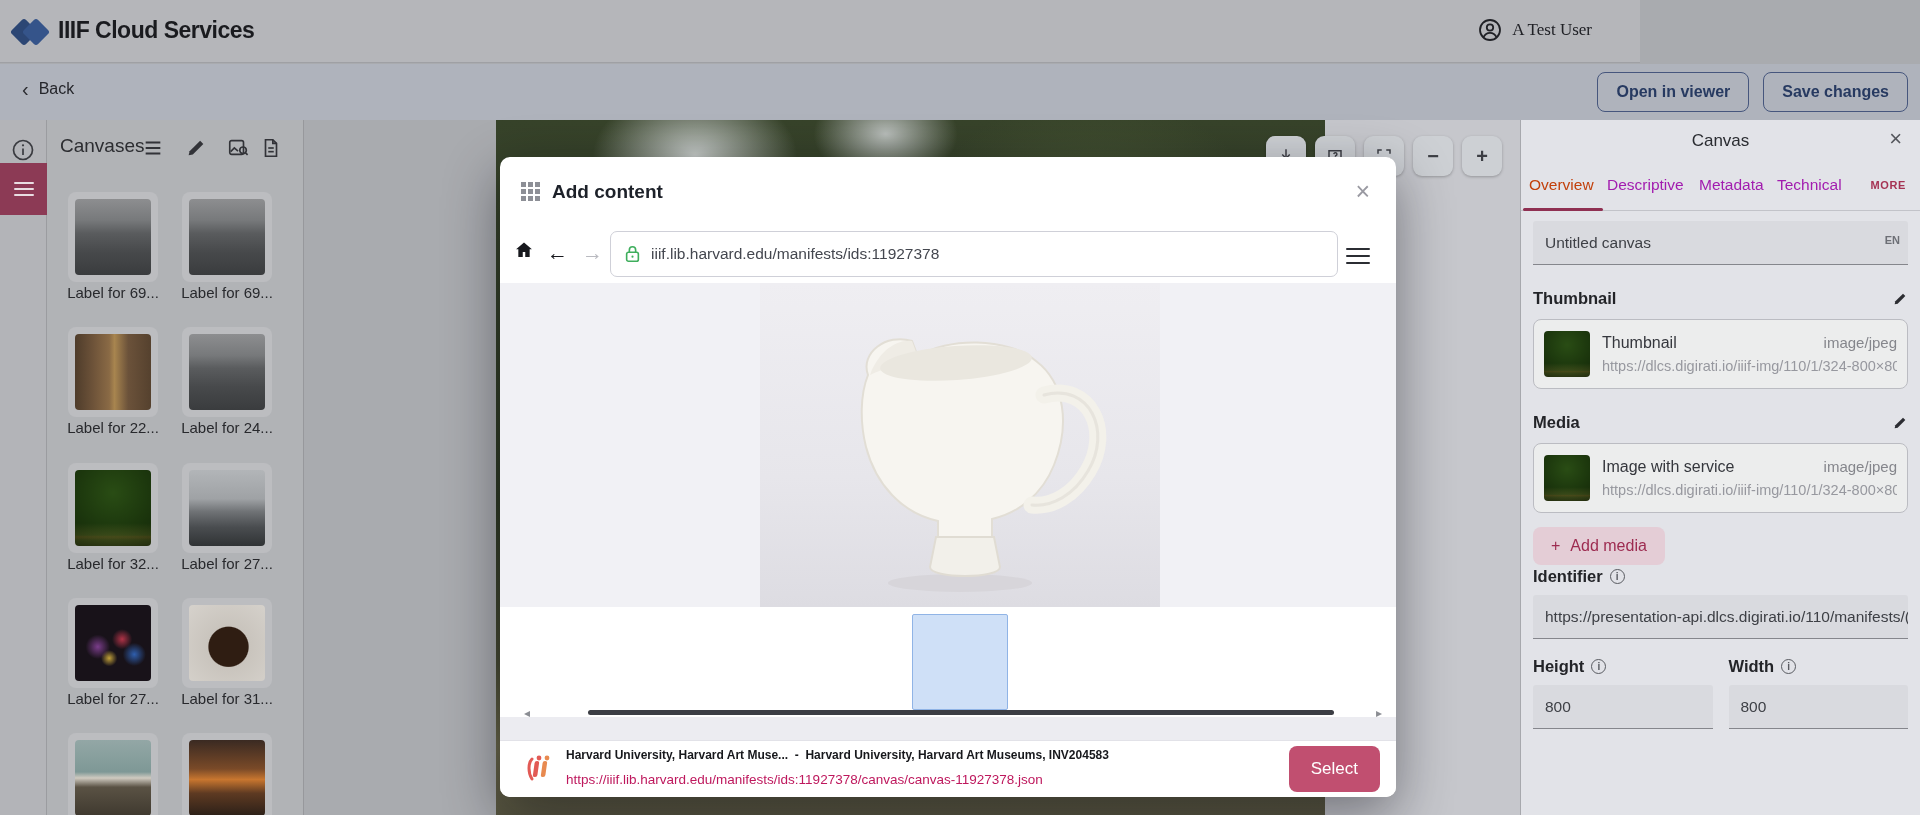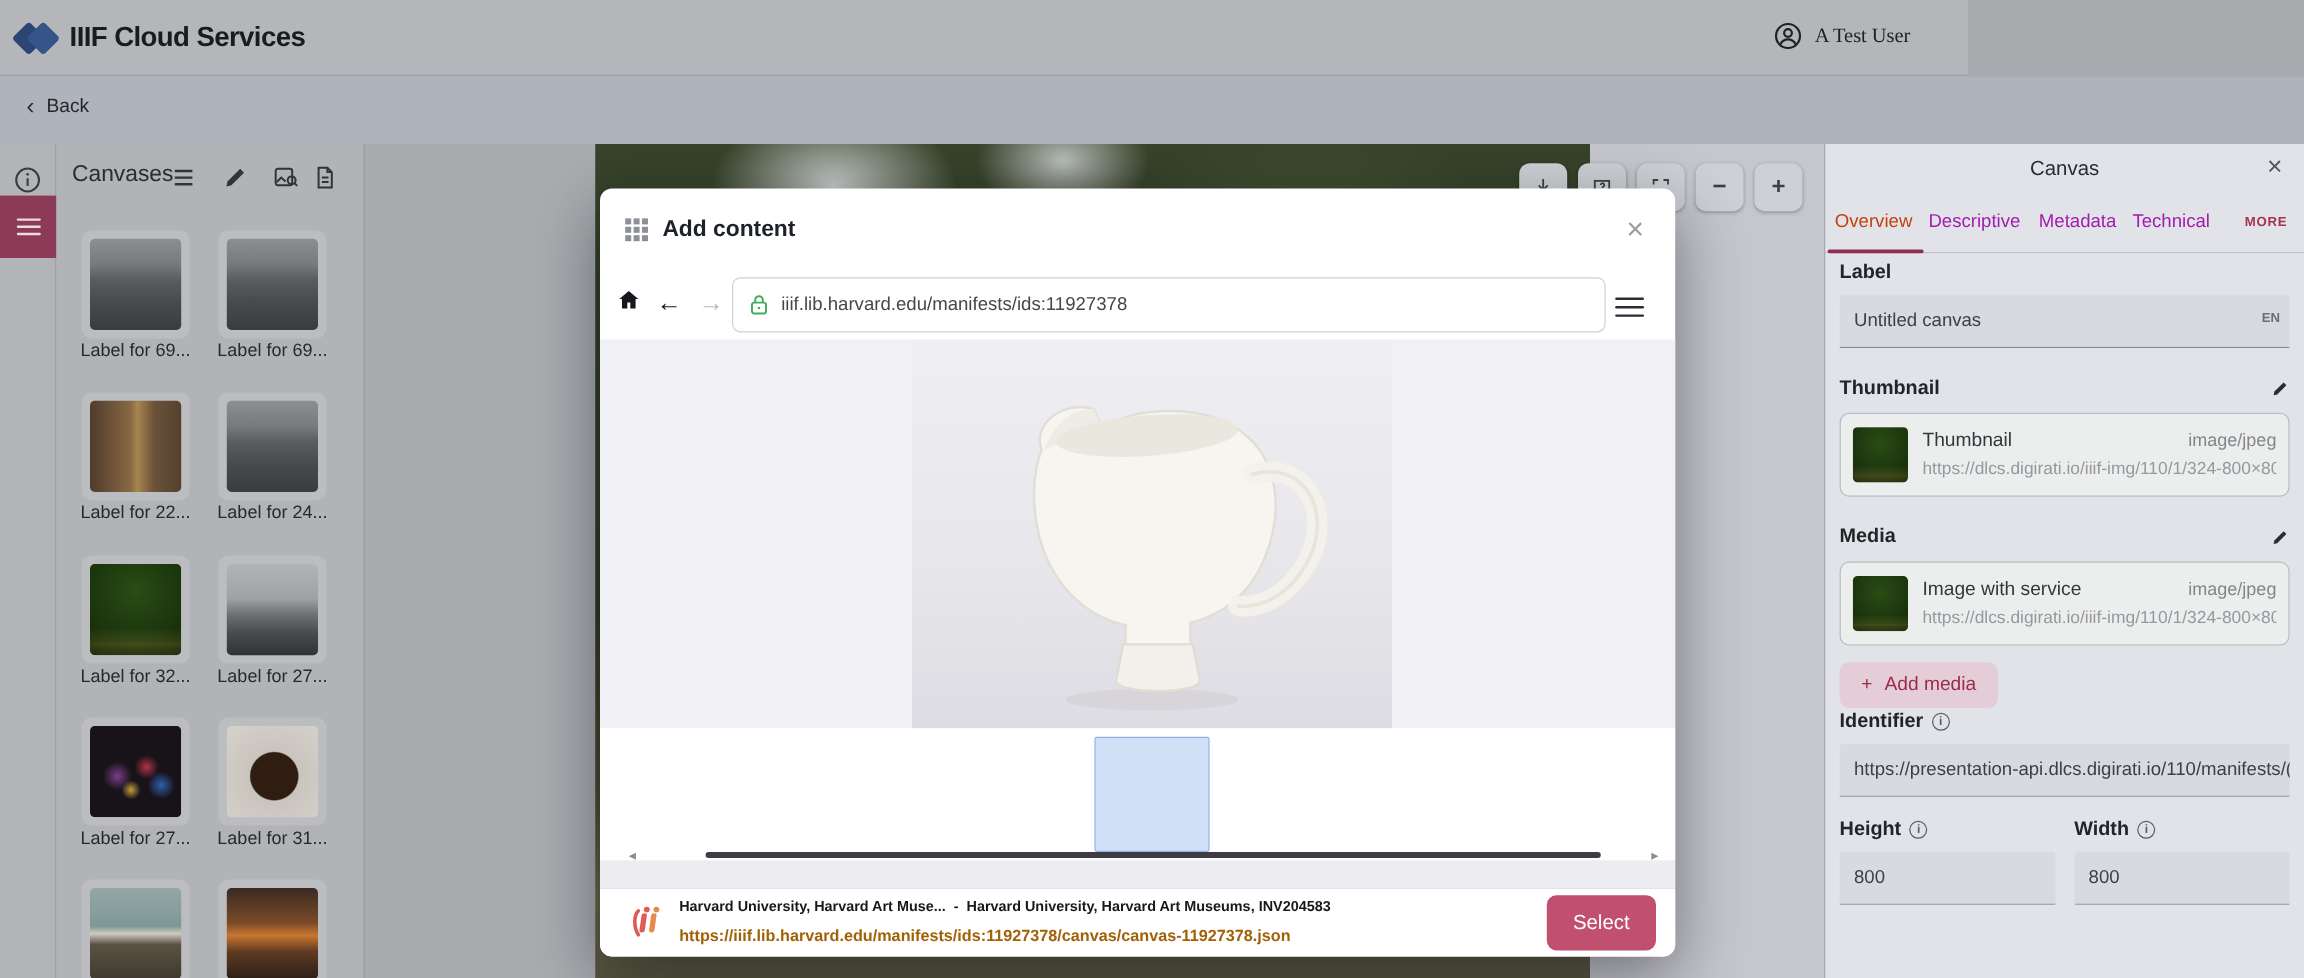--- a/index.html
+++ b/index.html
@@ -110,21 +110,21 @@
   .m-viewer { position:absolute; left:0; top:126px; width:896px; height:324px; background:#f1f1f5; overflow:hidden; }
   .photo { position:absolute; left:260px; top:0; width:400px; height:324px; background:linear-gradient(180deg,#efeef2 0%,#e7e6eb 60%,#dddce2 100%); }
   .m-strip { position:absolute; left:0; top:450px; width:896px; height:110px; background:#ffffff; }
   .sel-thumb { position:absolute; left:412px; top:7px; width:96px; height:96px; background:#cfe0f7; border:1.5px solid #90b4e6; border-radius:2px; }
   .strip-scrollbar { position:absolute; left:88px; top:103px; width:746px; height:5px; background:#3c3e44; border-radius:3px; }
   .strip-arrow { position:absolute; top:99px; font-size:12px; color:#8b8d93; }
   .m-gap { position:absolute; left:0; top:560px; width:896px; height:23px; background:#ececf1; }
   .m-footer { position:absolute; left:0; top:583px; width:896px; height:57px; background:#fff; border-top:1px solid #e2e2e8; border-radius:0 0 10px 10px; }
   .iiif-logo { position:absolute; left:26px; top:12px; width:32px; height:34px; }
   .res-title { position:absolute; left:66px; top:7px; width:730px; font-size:12px; font-weight:bold; color:#17181c; white-space:nowrap; overflow:hidden; }
-  .res-url { position:absolute; left:66px; top:31px; font-size:13.5px; color:#a16207;font-weight:bold; }
+  .res-url { position:absolute; left:66px; top:31px; font-size:13.5px; color:#be185d; }
   .select-btn { position:absolute; right:16px; top:5px; height:46px; padding:0 22px; background:#c14f70; border:none; border-radius:8px; color:#fff; font-size:17px; font-family:inherit; cursor:pointer; }
 </style>
 </head>
 <body>
 
 <div class="app">
 
   <div class="topbar">
     <div class="logo-mark">
         <span class="d1"></span>
@@ -139,20 +139,24 @@
       </svg>
       <span>A Test User</span>
     </div>
   </div>
 
   <div class="actionbar">
     <div class="back-btn">
       <span class="back-chev">‹</span>
       <span>Back</span>
     </div>
+    <div class="bar-actions">
+      <button class="ghost-btn">Open in viewer</button>
+      <button class="ghost-btn">Save changes</button>
+    </div>
   </div>
 
   <div class="rail">
     <div class="rail-info">
       <svg width="24" height="24" viewBox="0 0 24 24" fill="none" stroke="#3a3b40" stroke-width="1.7">
           <circle cx="12" cy="12" r="9.5"></circle>
           <line x1="12" y1="10.5" x2="12" y2="17"></line>
           <circle cx="12" cy="7.3" r="1.1" fill="#3a3b40" stroke="none"></circle>
         </svg>
     </div>
@@ -280,23 +284,20 @@
     <div class="tabs">
       <span class="tab active" style="left:8px">Overview</span>
       <span class="tab" style="left:86px">Descriptive</span>
       <span class="tab" style="left:178px">Metadata</span>
       <span class="tab" style="left:256px">Technical</span>
       <span class="more-label">MORE</span>
       <div class="tab-underline"></div>
     </div>
 
     <div class="panel-body">
-      <div class="sec-head">
-        <span class="sec-title">Label</span>
-      </div>
       <div class="p-input">
         <span>Untitled canvas</span>
         <span class="lang-badge">EN</span>
       </div>
 
       <div class="sec-head" style="margin-top:24px">
         <span class="sec-title">Thumbnail</span>
         <span class="pencil">
             <svg viewBox="0 0 24 24" fill="#2c2d32">
               <path d="M4 20l1-4.5L16.5 4 20 7.5 8.5 19z"></path>

